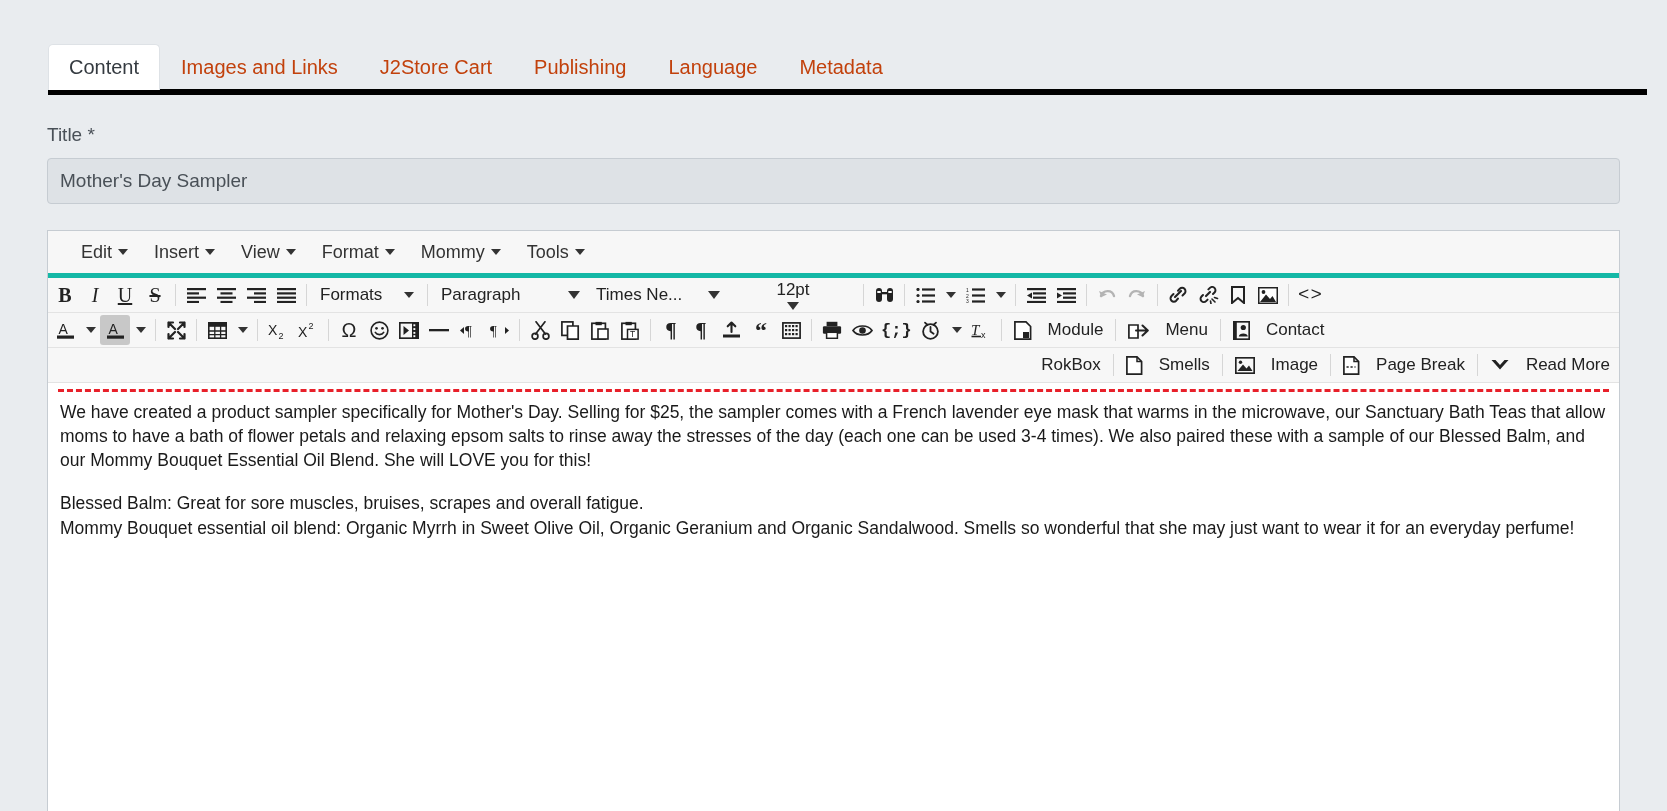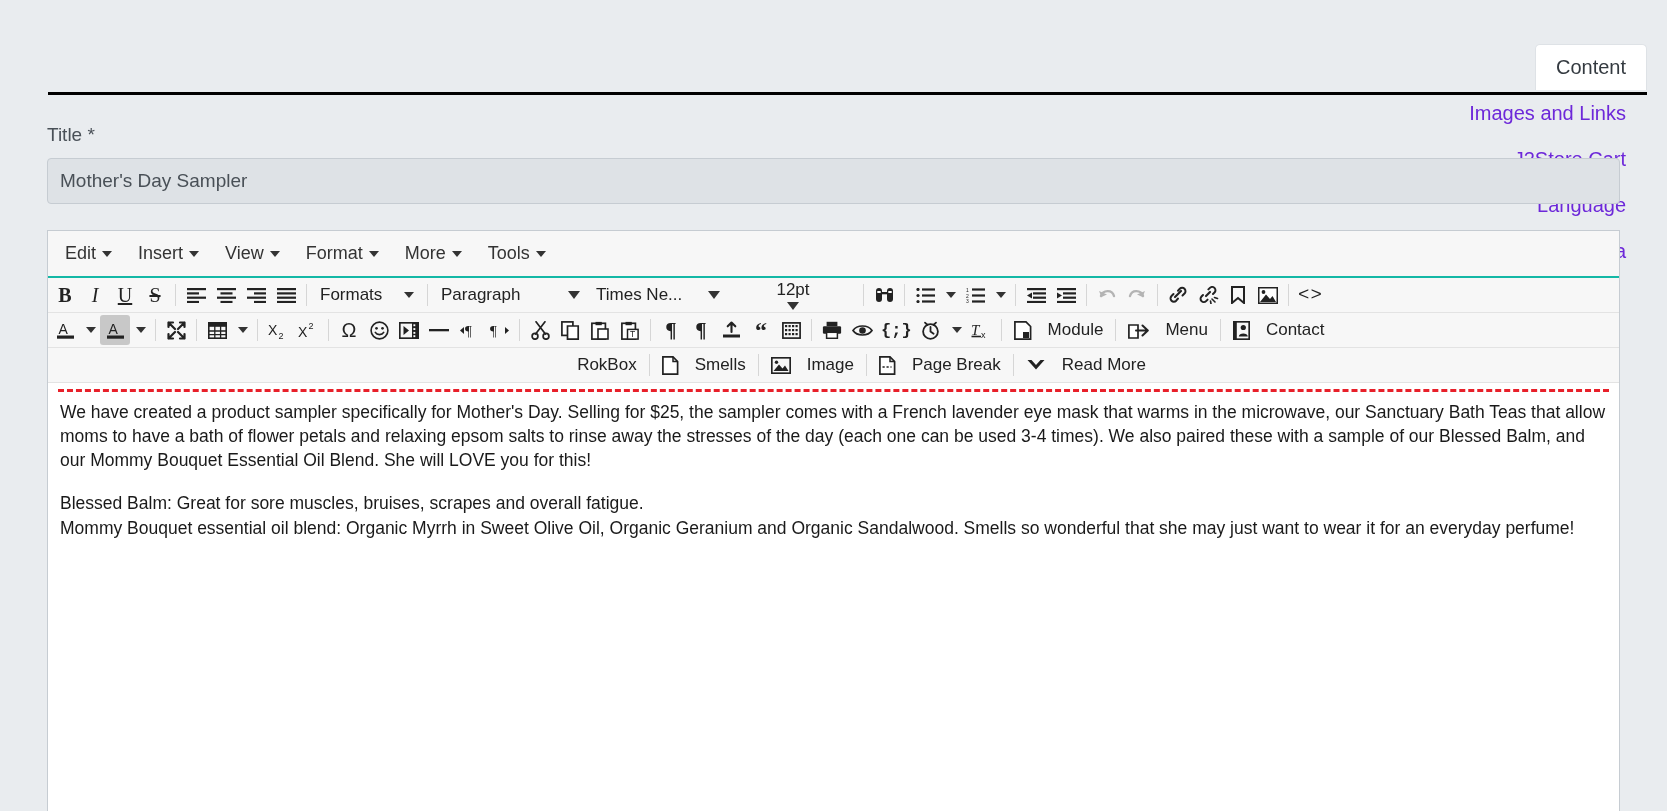--- a/index.html
+++ b/index.html
@@ -10,26 +10,25 @@
     background: #e9ecef;
     font-family: "Liberation Sans", sans-serif;
     overflow: hidden;
   }
   .page { width: 1667px; height: 811px; position: relative; background: #e9ecef; }
 
   
   .tabs {
     position: absolute; left: 48px; top: 43px; right: 20px;
     display: flex; align-items: flex-end;
-    border-bottom: 3px solid #000000;
+    border-bottom: 6px solid #000000;
     height: 52px;
-    flex-direction: column;
   }
   .tab {
-    font-size: 20px; color: #6d28d9; padding: 12px 20px 13px 20px;
+    font-size: 20px; color: #c2410c; padding: 12px 20px 13px 20px;
     cursor: pointer; line-height: 1; white-space: nowrap;
     border: 1px solid transparent; border-bottom: none;
     position: relative; top: 1px;
   }
   .tab.active {
     color: #343a40; background: #ffffff;
     border-color: #dee2e6; border-bottom-color: #ffffff;
     border-top-left-radius: 5px; border-top-right-radius: 5px;
   }
 
@@ -49,37 +48,37 @@
 
   
   .editor {
     position: absolute; left: 47px; top: 230px;
     width: 1573px; height: 600px;
     background: #ffffff; border: 1px solid #c6ccd2;
   }
   .menubar {
     display: flex; align-items: center;
     height: 47px; background: #f7f7f7;
-    border-bottom: 2px solid #14b8a6;
-    padding-left: 4px;
+    border-bottom: 5px solid #14b8a6;
+    padding-left: 20px;
   }
   .menu-item {
     font-size: 18px; color: #333; padding: 6px 13px;
     cursor: pointer; display: flex; align-items: center; gap: 6px;
   }
   .caret { width: 0; height: 0; border-left: 5px solid transparent;
            border-right: 5px solid transparent; border-top: 6px solid #333; }
 
   .toolbar {
     display: flex; align-items: center; flex-wrap: nowrap;
     min-height: 35px; background: #f7f7f7;
     border-bottom: 1px solid #e3e3e3;
     padding: 1px 2px;
   }
-  .toolbar.r3 { justify-content: center; padding-left: 58px; }
+  .toolbar.r3 { justify-content: flex-end; padding-left: 58px; }
   .tb-btn {
     display: inline-flex; align-items: center; justify-content: center;
     min-width: 30px; height: 30px; padding: 0 4px;
     cursor: pointer; color: #222; font-size: 17px;
     border-radius: 3px;
   }
   .tb-btn.active-bg { background: #c8c8c8; }
   .tb-btn.disabled { color: #b4b4b4; cursor: default; }
   .tb-sep { width: 1px; height: 22px; background: #d6d6d6; margin: 0 5px; }
   .tb-sel {
@@ -120,20 +119,21 @@
 </style>
 </head>
 <body>
 
 <div class="page">
 
   <div class="tabs">
     <div class="tab active">Content</div>
     <div class="tab">Images and Links</div>
     <div class="tab">J2Store Cart</div>
+    <div class="tab">Publishing</div>
     <div class="tab">Language</div>
     <div class="tab">Metadata</div>
   </div>
 
   <div class="field-label">Title *</div>
   <input class="title-input" type="text" value="Mother's Day Sampler" placeholder="Title" style="">
 
   <div class="editor">
 
     <div class="menubar">
@@ -147,21 +147,21 @@
       </div>
       <div class="menu-item">
         <span>View</span>
         <i class="caret"></i>
       </div>
       <div class="menu-item">
         <span>Format</span>
         <i class="caret"></i>
       </div>
       <div class="menu-item">
-        <span>More</span>
+        <span>Mommy</span>
         <i class="caret"></i>
       </div>
       <div class="menu-item">
         <span>Tools</span>
         <i class="caret"></i>
       </div>
     </div>
 
     <div class="toolbar">
       <div class="tb-btn" style="font-weight:bold;font-family:'Liberation Serif',serif;font-size:20px;">B</div>

